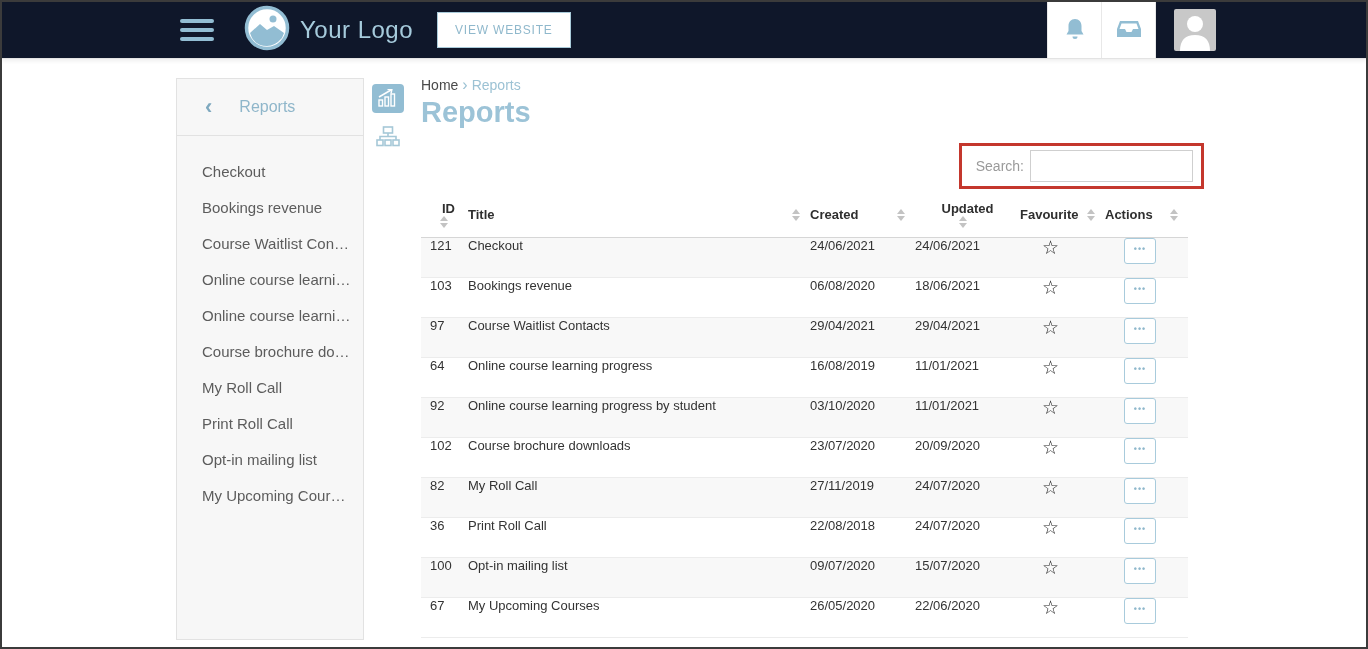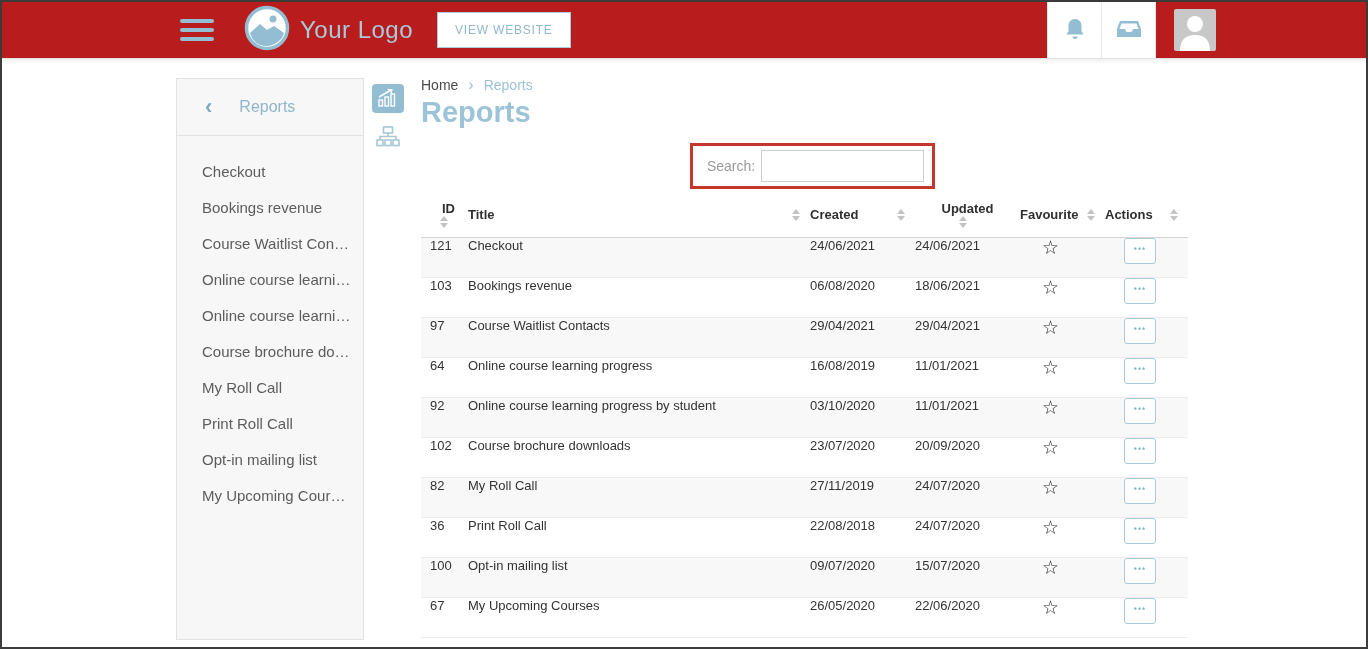--- a/index.html
+++ b/index.html
@@ -1,20 +1,20 @@
 <!DOCTYPE html>
 <html><head>
 <meta charset="utf-8">
 <style>
   * { margin:0; padding:0; box-sizing:border-box; }
   html,body { width:1368px; height:649px; background:#fff; font-family:"Liberation Sans", sans-serif; }
   .frame { width:1368px; height:649px; border:2px solid #3b3b3b; background:#fff; position:relative; overflow:hidden; }
 
   
-  .topbar { height:57px; background:#b91c1c; display:flex; align-items:center; border-bottom:1px solid #e3e3e3; box-shadow:0 2px 4px rgba(0,0,0,.07); position:relative; z-index:5; }
+  .topbar { height:57px; background:#0f172a; display:flex; align-items:center; border-bottom:1px solid #e3e3e3; box-shadow:0 2px 4px rgba(0,0,0,.07); position:relative; z-index:5; }
   .hamburger { margin-left:178px; width:34px; cursor:pointer; }
   .hamburger span { display:block; height:4px; border-radius:2px; background:#92bdd3; margin:5px 0; }
   .logo-wrap { display:flex; align-items:center; margin-left:30px; }
   .logo-text { color:#a6cbdc; font-size:24px; margin-left:10px; letter-spacing:.5px; }
   .view-site-btn { margin-left:24px; background:#fff; border:1px solid #a9cbda; color:#8fb8cc; font-size:12px; letter-spacing:.8px; padding:10px 17px; cursor:pointer; font-family:"Liberation Sans", sans-serif; }
   .top-right { margin-left:auto; display:flex; align-items:center; height:100%; }
   .top-divider { width:1px; height:100%; background:#e8e8e8; }
   .icon-btn { width:53px; height:100%; display:flex; align-items:center; justify-content:center; cursor:pointer; background:#fff; border:none; }
   .avatar { width:42px; height:42px; background:#c8c8c8; border-radius:2px; margin:0 150px 0 18px; overflow:hidden; display:flex; align-items:flex-end; justify-content:center; }
 
@@ -27,27 +27,27 @@
   .sidebar-list { list-style:none; margin-top:18px; }
   .sidebar-list li { height:36px; line-height:36px; padding-left:25px; padding-right:12px; color:#5c5c5c; font-size:15px; white-space:nowrap; overflow:hidden; text-overflow:ellipsis; cursor:pointer; }
 
   
   .icon-rail { position:absolute; left:370px; top:25px; width:32px; }
   .rail-btn { width:32px; height:29px; border-radius:4px; display:flex; align-items:center; justify-content:center; margin-bottom:9px; cursor:pointer; border:none; background:transparent; }
   .rail-btn.active { background:#92bdd3; }
 
   
   .main { position:absolute; left:419px; top:17px; width:767px; }
-  .breadcrumb { font-size:14px; display:flex; align-items:center; gap:10px; }
+  .breadcrumb { font-size:14px; display:flex; align-items:center; gap:4px; }
   .crumb-home { color:#4a4a4a; cursor:pointer; }
   .crumb-sep { color:#9cc2d4; font-size:16px; }
   .crumb-current { color:#9cc2d4; cursor:pointer; }
   .page-title { color:#9cc3d7; font-size:29px; font-weight:bold; margin-top:2px; }
 
-  .search-row { display:flex; justify-content:center; margin-top:14px; height:48px; }
+  .search-row { display:flex; justify-content:flex-end; margin-top:14px; height:48px; }
   .red-box { display:inline-flex; align-items:center; border:3px solid #c4372d; padding:3px 8px 3px 14px; margin-right:-16px; height:46px; }
   .search-label { color:#9a9a9a; font-size:14px; }
   .search-input { width:163px; height:32px; border:1px solid #cfcfcf; margin-left:6px; font-size:14px; padding:0 6px; outline:none; }
 
   
   .rtable { margin-top:4px; width:767px; font-size:13px; color:#333; }
   .t-head { display:flex; border-bottom:1px solid #d6d6d6; padding:6px 0 9px; font-weight:bold; color:#2f2f2f; }
   .th { display:flex; align-items:center; justify-content:space-between; cursor:pointer; }
   .sort { display:inline-flex; flex-direction:column; gap:2px; margin-right:10px; }
   .sort i { width:0; height:0; border-left:4px solid transparent; border-right:4px solid transparent; display:block; }

